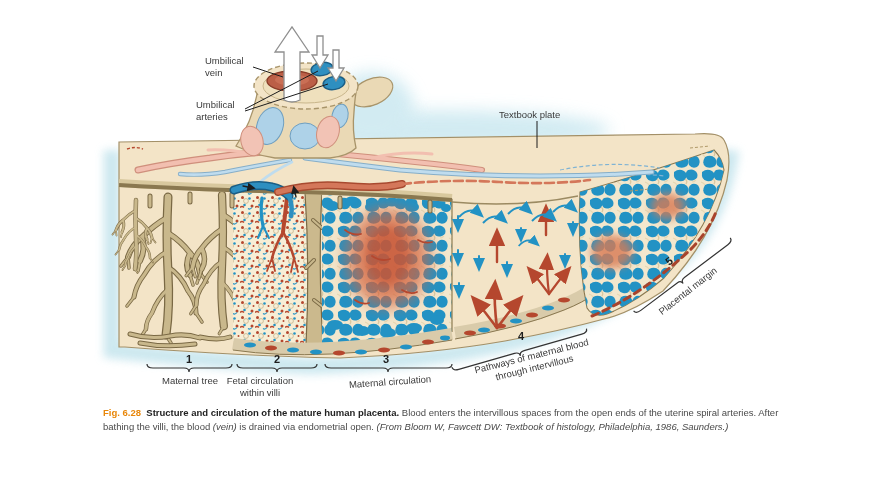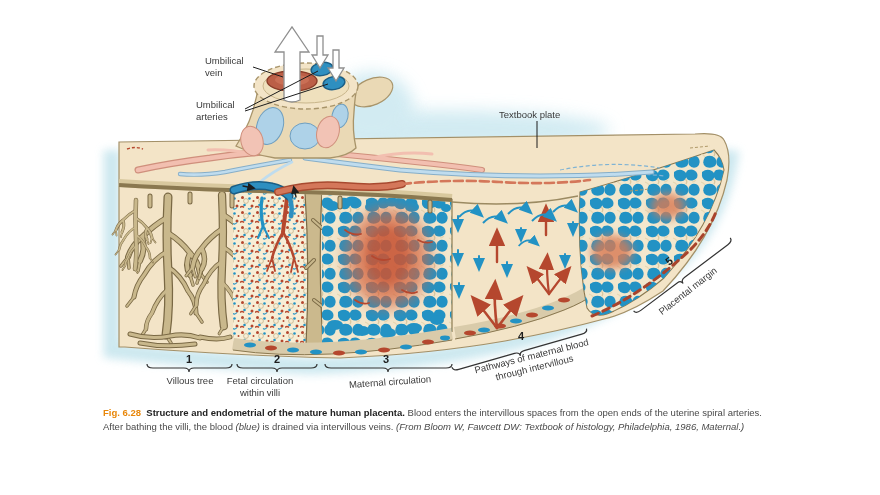--- a/index.html
+++ b/index.html
@@ -353,27 +353,27 @@
 arteries</div>
 
   <div class="lbl" style="left:499px; top:109px;">Textbook plate</div>
 
   <div class="sec-num" style="left:189px; top:359px;">1</div>
   <div class="sec-num" style="left:277px; top:359px;">2</div>
   <div class="sec-num" style="left:386px; top:359px;">3</div>
   <div class="sec-num" style="left:521px; top:336px;">4</div>
   <div class="sec-num rot37" style="left:669px; top:261px;">5</div>
 
-  <div class="sec-lbl" style="left:190px; top:381px;">Villous tree</div>
+  <div class="sec-lbl" style="left:190px; top:381px;">Maternal tree</div>
   <div class="sec-lbl" style="left:260px; top:387px;">Fetal circulation
 within villi</div>
   <div class="sec-lbl rot4" style="left:390px; top:382px;">Maternal circulation</div>
   <div class="sec-lbl rot14" style="left:533px; top:362px;">Pathways of maternal blood
 through intervillous</div>
   <div class="sec-lbl rot38" style="left:688px; top:291px;">Placental margin</div>
 
   <div class="caption">
     <span class="fig-label">Fig. 6.28</span>&nbsp;
-    <span class="cap-title">Structure and endometrial of the mature human placenta.</span>
-    <span>Blood enters the intervillous spaces from the open ends of the uterine spiral arteries. After bathing the villi, the blood </span><span class="cap-italic">(blue)</span><span> is drained via intervillous veins. </span><span class="cap-src">(From Bloom W, Fawcett DW: Textbook of histology, Philadelphia, 1986, Maternal.)</span>
+    <span class="cap-title">Structure and circulation of the mature human placenta.</span>
+    <span>Blood enters the intervillous spaces from the open ends of the uterine spiral arteries. After bathing the villi, the blood </span><span class="cap-italic">(vein)</span><span> is drained via endometrial open. </span><span class="cap-src">(From Bloom W, Fawcett DW: Textbook of histology, Philadelphia, 1986, Saunders.)</span>
   </div>
 
 </div>
 
 </body></html>

